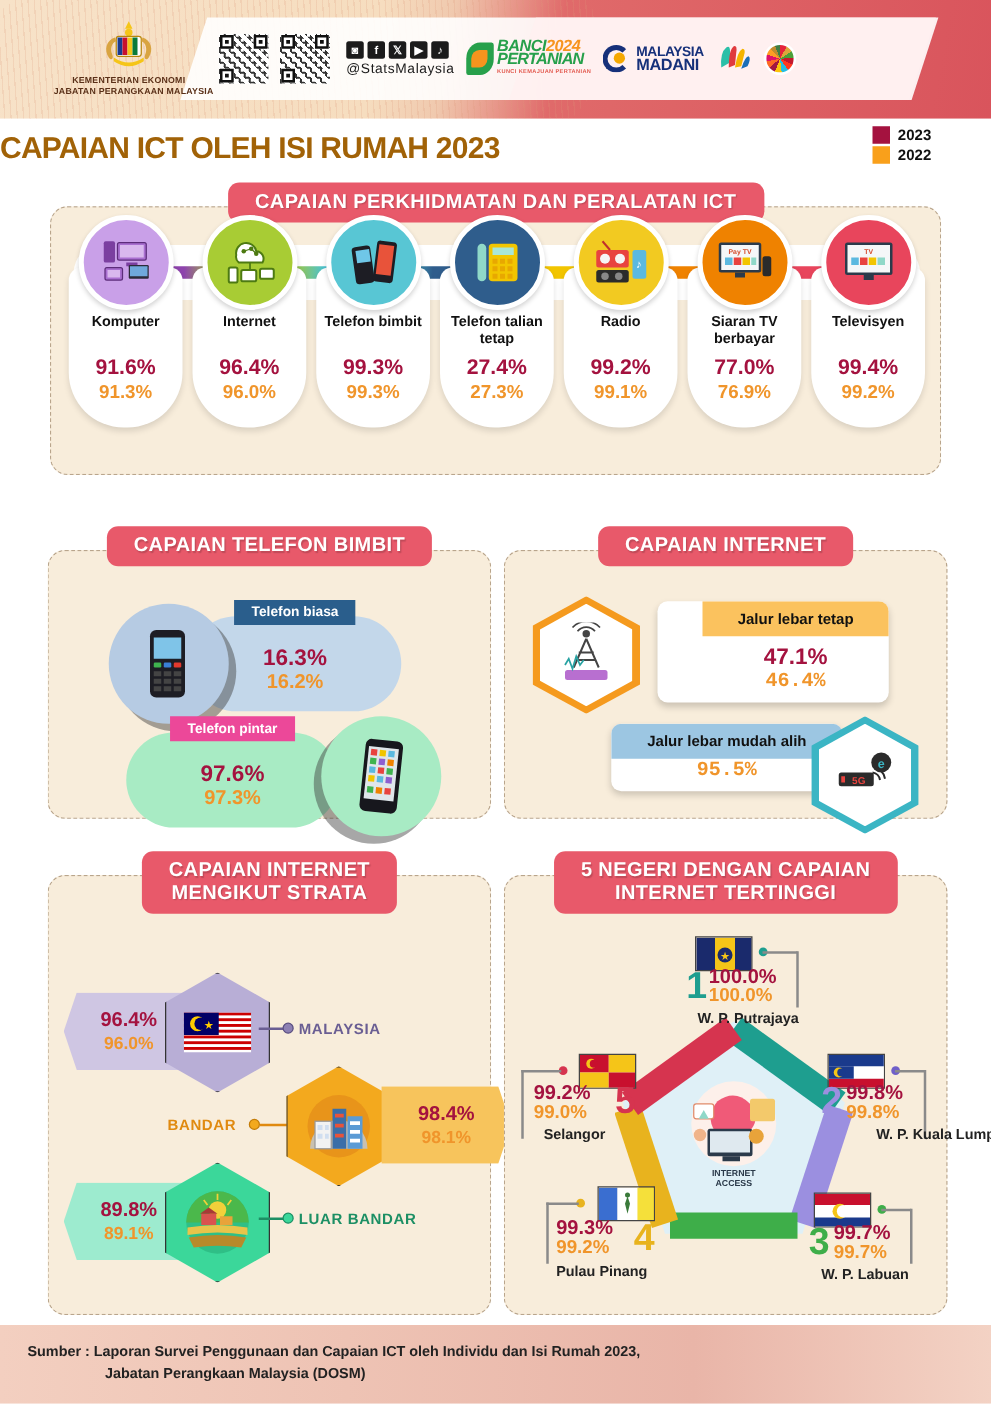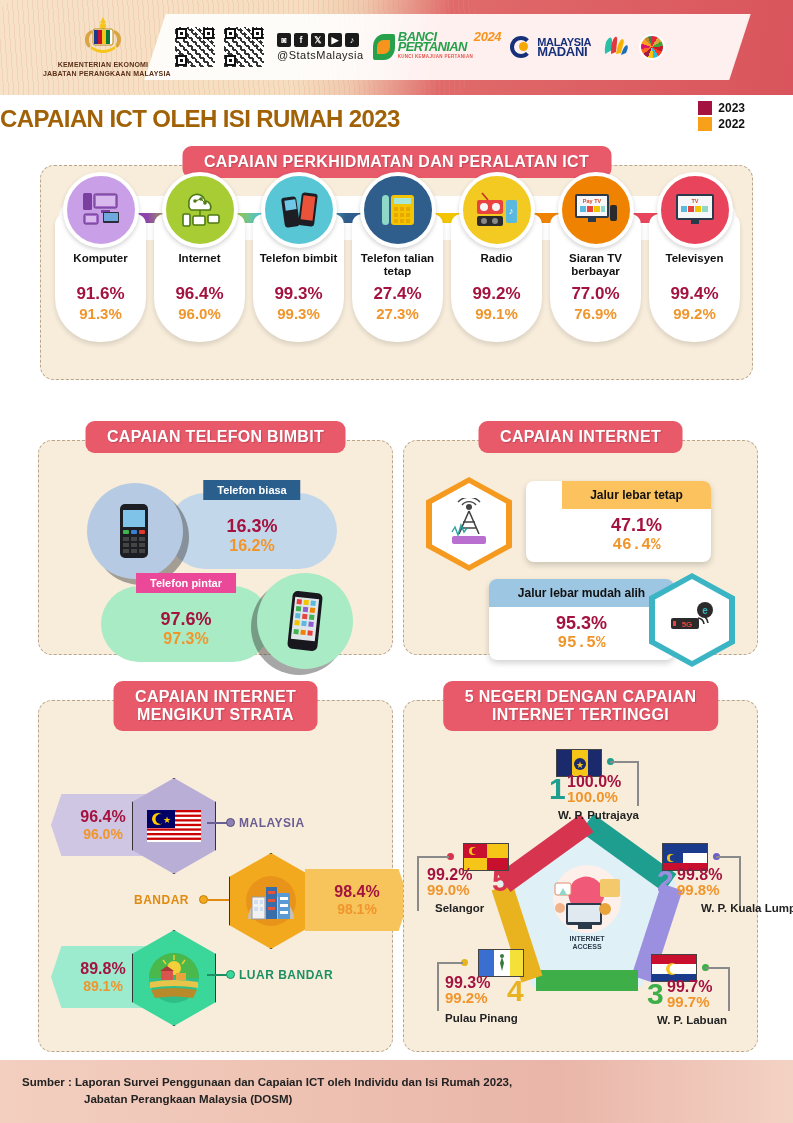--- a/index.html
+++ b/index.html
@@ -61,21 +61,21 @@
   .sicon {
     width:14px;height:14px;background:#1b1b1b;border-radius:2px;
     color:#fff;font-size:9px;line-height:14px;text-align:center;font-weight:bold;
   }
   .social-handle { font-size:11px; letter-spacing:.5px; color:#1b1b1b; }
   .logo-banci { display:flex; align-items:center; gap:3px; }
   .banci-leaf { width:22px;height:26px;background:#27a04b;border-radius:50% 8% 50% 8%; position:relative;}
   .banci-leaf::after{content:"";position:absolute;left:4px;top:6px;width:13px;height:14px;background:#f7941e;border-radius:50% 6% 50% 6%;}
   .banci-text { line-height:10px; }
   .banci-l1 { font-size:13px;font-weight:bold;font-style:italic;color:#27a04b;letter-spacing:-.4px;}
-  .banci-l1 em { color:#f7941e; margin-left:37px;}
+  .banci-l1 em { color:#f7941e; }
   .banci-l2 { font-size:13px;font-weight:bold;font-style:italic;color:#27a04b;letter-spacing:-.6px;}
   .banci-l3 { font-size:4.5px;font-weight:bold;color:#e2574c;letter-spacing:.3px;}
   .logo-madani { display:flex;align-items:center;gap:3px; }
   .madani-mark { width:24px;height:26px;position:relative;}
   .madani-mark i{position:absolute;left:0;top:2px;width:22px;height:22px;border:4px solid #16307a;border-radius:50%;border-right-color:transparent;}
   .madani-mark b{position:absolute;left:9px;top:8px;width:9px;height:9px;background:#f5a800;border-radius:50%;}
   .madani-text{line-height:10px;}
   .madani-l1{font-size:11px;font-weight:bold;color:#16307a;letter-spacing:-.3px;}
   .madani-l2{font-size:13px;font-weight:bold;color:#16307a;letter-spacing:-.3px;}
   .logo-hand{width:30px;height:30px;position:relative;}
@@ -469,21 +469,21 @@
       <div class="dev-v1">99.4%</div>
       <div class="dev-v2">99.2%</div>
     </div>
 
   </div>
 </div>
 
 <div class="panel" id="panel-bimbit">
   <div class="panel-title">CAPAIAN TELEFON BIMBIT</div>
 
-  <div class="ph-pill" style="left:128px; top:52px; width:170px; background:#C3D7EA;">
+  <div class="ph-pill" style="left:112px; top:52px; width:170px; background:#C3D7EA;">
     <div class="ph-ribbon" style="background:#2A5E8C;">Telefon biasa</div>
     <div class="ph-v1">16.3%</div>
     <div class="ph-v2">16.2%</div>
   </div>
   <div class="ph-disc" style="left:48px; top:42px; background:#B6CBE3;">
     <svg width="38" height="58" viewBox="0 0 38 58">
       <rect x="4" y="2" width="28" height="54" rx="5" fill="#1d1d24"></rect>
       <rect x="7" y="8" width="22" height="17" fill="#7fc4e8"></rect>
       <rect x="7" y="28" width="6" height="4" rx="1" fill="#3fb34f"></rect>
       <rect x="15" y="28" width="6" height="4" rx="1" fill="#3a7fd5"></rect>
@@ -550,21 +550,20 @@
     </div>
   </div>
   <div class="net-card" style="left:122px; top:40px;padding-left:36px;">
     <div class="net-head" style="background:#FBC25E;">Jalur lebar tetap</div>
     <div class="net-v1">47.1%</div>
     <div class="net-v2">46.4%</div>
   </div>
 
   <div class="net-card" style="left:85px; top:138px;">
     <div class="net-head" style="background:#9CC6E2;">Jalur lebar mudah alih</div>
-    <div class="net-v1">95.3%</div>
     <div class="net-v2">95.5%</div>
   </div>
   <div class="net-hex" style="left:245px; top:132px; background:#3BB5C4;">
     <div class="net-hex-in">
       <svg width="50" height="44" viewBox="0 0 50 44">
         <rect x="4" y="20" width="28" height="11" rx="2" fill="#2b2b2b"></rect>
         <rect x="6" y="23" width="3" height="5" fill="#e8433f"></rect>
         <text x="20" y="29" font-size="8" fill="#e8433f" text-anchor="middle" font-weight="bold">5G</text>
         <path d="M31 20 a7 7 0 0 1 6 6" stroke="#2b2b2b" fill="none" stroke-width="1.6"></path>
         <path d="M31 15 a12 12 0 0 1 10 10" stroke="#2b2b2b" fill="none" stroke-width="1.6"></path>

